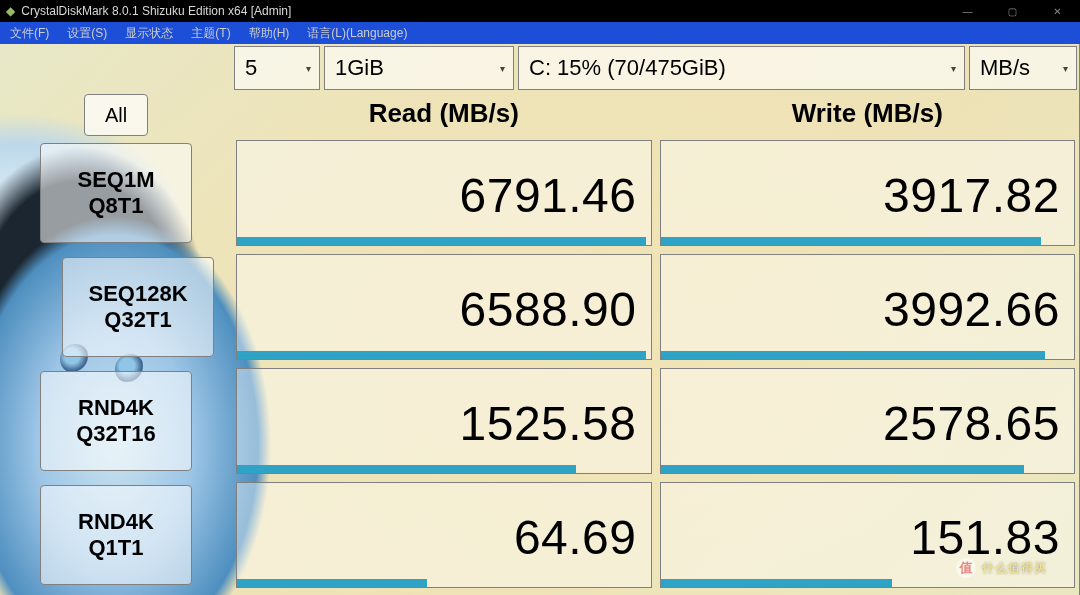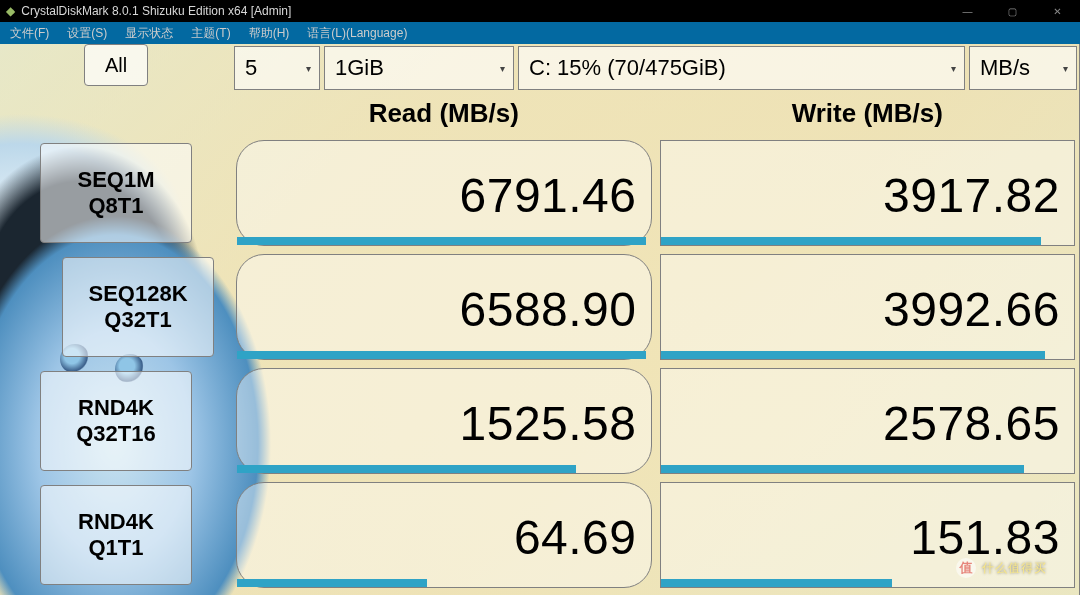--- a/index.html
+++ b/index.html
@@ -3,21 +3,21 @@
 <meta charset="utf-8">
 <style>
   * { box-sizing: border-box; margin: 0; padding: 0; }
   html, body { width: 1080px; height: 595px; overflow: hidden; font-family: "Segoe UI", "Microsoft YaHei", sans-serif; }
   .window { width: 1080px; height: 595px; background: #000; display: flex; flex-direction: column; }
   .titlebar { height: 22px; background: #000; color: #d8d8d8; font-size: 12px; display: flex; align-items: center; padding: 0 6px; position: relative; }
   .titlebar-icon { margin-right: 6px; font-size: 12px; color: #9b6; }
   .title-text { flex: 0 0 auto; }
   .window-controls { position: absolute; right: 0; top: 0; height: 22px; display: flex; }
   .win-btn { width: 45px; height: 22px; display: flex; align-items: center; justify-content: center; color: #888; font-size: 10px; cursor: pointer; }
-  .menubar { height: 22px; background: #0369a1; color: #ccc; font-size: 12px; display: flex; align-items: center; padding: 0 10px; gap: 18px; }
+  .menubar { height: 22px; background: #1d4ed8; color: #ccc; font-size: 12px; display: flex; align-items: center; padding: 0 10px; gap: 18px; }
   .menu-item { cursor: pointer; }
   .content { flex: 1; position: relative; overflow: hidden; }
   
   .bg-anime {
     position: absolute; inset: 0;
     background:
       radial-gradient(ellipse 260px 380px at 115px 400px, #c9e3ef 0%, #9dc5e6 30%, #4e8fbf 55%, transparent 60%),
       radial-gradient(ellipse 280px 350px at 80px 260px, #1b2630 0%, #1b2630 35%, transparent 45%),
       radial-gradient(ellipse 300px 200px at 20px 180px, #eaf3f9 0%, #bcd8ea 40%, transparent 55%),
       radial-gradient(ellipse 900px 600px at 700px 350px, rgba(243,231,185,0.85) 0%, rgba(243,231,185,0.7) 50%, rgba(243,231,185,0.55) 100%),
@@ -34,21 +34,21 @@
     border-radius:50%;
   }
   .grid {
     position: absolute; inset: 0;
     display: grid;
     grid-template-columns: 232px 1fr 1fr;
     grid-template-rows: 46px 46px 114px 114px 114px 114px;
     border-right: 1px solid #808080;
   }
   .grid > div { position: relative; }
-  .cell-all { grid-column: 1; grid-row: 1 / span 2; display:flex; align-items:flex-start; justify-content:center; }
+  .cell-all { grid-column: 1; grid-row: 1 / span 2; display:flex; align-items:flex-end; justify-content:center; }
   .btn-all {
     width: 64px; height: 42px; border: 1px solid #808080; background: rgba(255,255,255,0.7);
     border-radius: 4px; font-size: 20px; display:flex; align-items:center; justify-content:center;
     cursor:pointer;
   }
   .sel-row { grid-column: 2 / span 2; grid-row: 1; display:flex; gap:4px; padding:2px 2px 0 2px; }
   .selbox { border:1px solid #808080; background: rgba(255,255,255,0.62); display:flex; align-items:center; padding:0 10px; font-size:22px; position:relative; }
   .sel-count { flex: 0 0 86px; }
   .sel-size  { flex: 0 0 190px; }
   .sel-drive { flex: 1 1 auto; }
@@ -56,21 +56,21 @@
   .selbox .chev { position:absolute; right:8px; top:50%; transform:translateY(-50%); font-size:10px; color:#444; pointer-events:none;}
   .hdr-read  { grid-column:2; grid-row:2; }
   .hdr-write { grid-column:3; grid-row:2;text-align:right; }
   .hdr { display:flex; align-items:center; justify-content:center; font-size:26px; font-weight:700; }
   .rowlabel { grid-column:1; display:flex; align-items:center; justify-content:center; }
   .rl-btn { width: 152px; height: 100px; border:1px solid #808080; background: rgba(255,255,255,0.55); border-radius:4px; display:flex; flex-direction:column; align-items:center; justify-content:center; font-size:22px; font-weight:600; line-height:1.18; cursor:pointer; }
   .valcell { border:1px solid #808080; margin:4px; background: rgba(255,255,255,0.42); position:relative; }
   .valnum { position:absolute; right:14px; bottom:22px; font-size:48px; font-weight:400; letter-spacing:0.5px; }
   .valbar { position:absolute; left:0; bottom:0; height:8px; background:#2fa3c6; }
   .r1 { grid-row:3; } .r2 { grid-row:4;padding-left:44px; } .r3 { grid-row:5; } .r4 { grid-row:6; }
-  .cread { grid-column:2;border-radius:28px; } .cwrite { grid-column:3; }
+  .cread { grid-column:2; } .cwrite { grid-column:3; }
   .watermark { position:absolute; right:14px; bottom:14px; width:110px; height:26px; display:flex; align-items:center; gap:6px; opacity:0.55; color:#fff; font-size:12px; }
   .watermark .wm-circle{ width:20px;height:20px;border-radius:50%;background:#fff;color:#d33;display:flex;align-items:center;justify-content:center;font-weight:700;font-size:13px;}
   .watermark .wm-text{ color:#fde047; text-shadow:0 0 3px #000; font-weight:500; letter-spacing:1px;}
 </style>
 </head>
 <body>
 
 <div class="window">
 
   <div class="titlebar">

